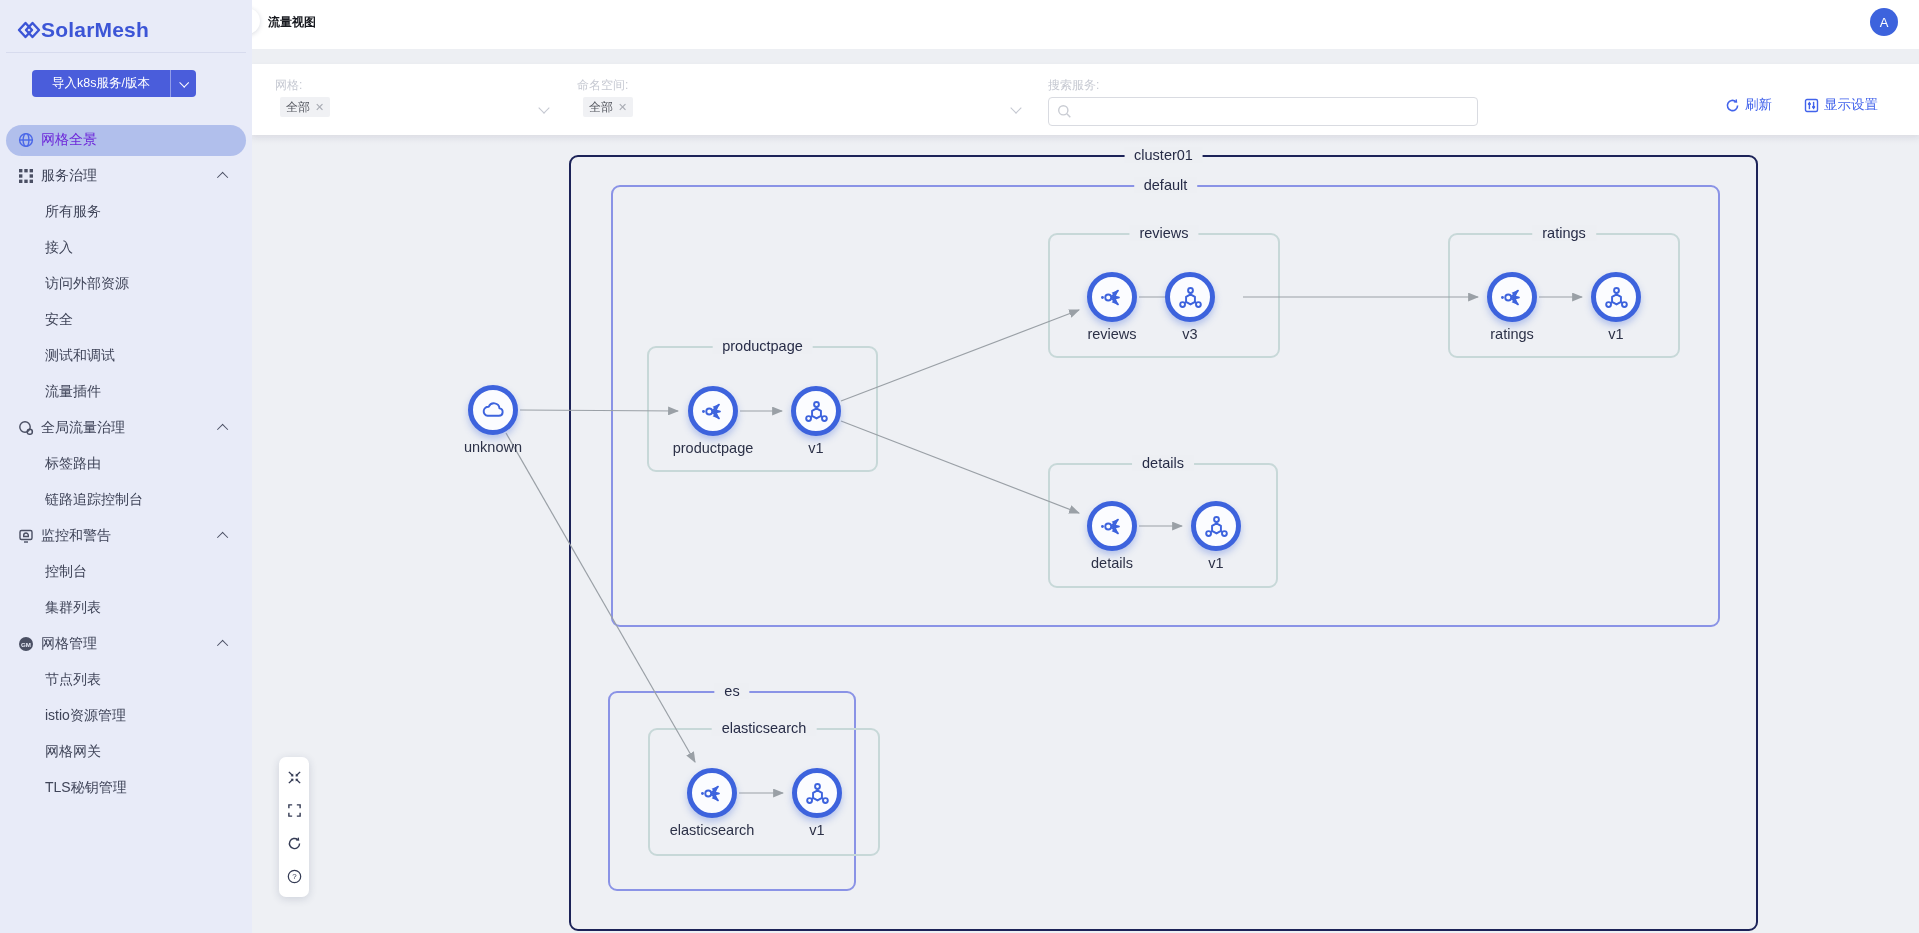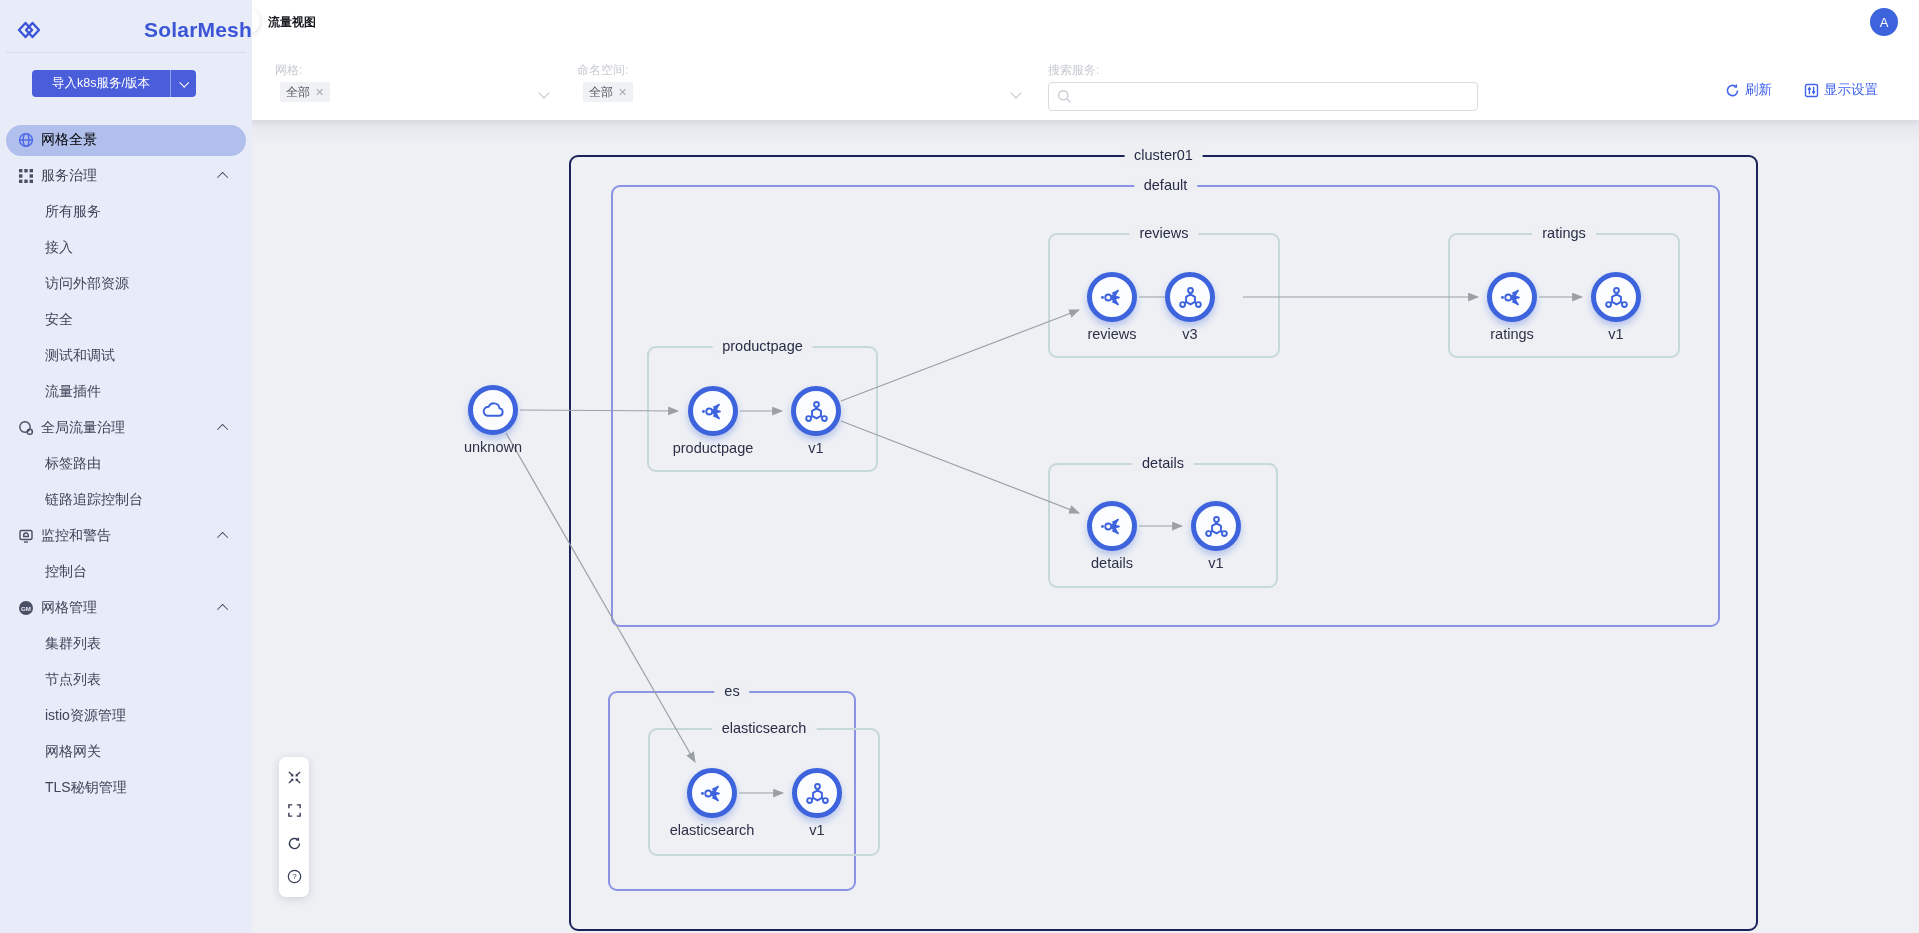--- a/index.html
+++ b/index.html
@@ -2,56 +2,56 @@
 <html><head>
 <meta charset="utf-8">
 <style>
   * { margin:0; padding:0; box-sizing:border-box; }
   html,body { width:1919px; height:933px; overflow:hidden;
     font-family:"Liberation Sans","DejaVu Sans",sans-serif; background:#edeff3; }
 
   
   .sidebar { position:absolute; left:0; top:0; width:252px; height:933px;
     background:#e8ebf8; z-index:5; }
-  .logo-row { display:flex; align-items:center; padding:14px 0 0 17px; height:46px;justify-content:space-between; }
+  .logo-row { display:flex; align-items:center; padding:14px 0 0 17px; height:46px; }
   .logo-text { font-size:21px; font-weight:bold; color:#3c55d6; letter-spacing:.2px; }
   .side-divider { height:1px; background:#d7dbee; margin:6px 6px 0 6px; }
   .import-wrap { position:absolute; left:32px; top:70px; width:164px; height:27px;
     display:flex; background:#4a5ddb; border-radius:4px; overflow:hidden; }
   .import-main { flex:1; color:#fff; font-size:12.5px; border:none; background:transparent;
     cursor:pointer; font-family:inherit; }
   .import-caret { width:26px; border:none; background:transparent; border-left:1px solid rgba(255,255,255,.4);
     display:flex; align-items:center; justify-content:center; cursor:pointer; }
   .nav { position:absolute; top:122px; left:0; right:0; }
   .nav-item { position:relative; height:36px; display:flex; align-items:center; cursor:pointer;
     color:#3f4458; font-size:14px; }
   .nav-item .ico { position:absolute; left:18px; width:16px; height:16px; display:flex; }
   .nav-item .lbl { position:absolute; left:41px; white-space:nowrap; }
   .nav-item.child .lbl { left:45px; }
   .nav-item.active { }
   .active-pill { position:absolute; left:6px; right:6px; top:2.5px; bottom:2.5px;
     background:#b1bfec; border-radius:16px; }
-  .nav-item.active .lbl, .nav-item.active .ico { color:#000000; z-index:1; }
+  .nav-item.active .lbl, .nav-item.active .ico { color:#6d28d9; z-index:1; }
   .chev-up { position:absolute; right:24px; width:8px; height:8px;
     border-left:1.6px solid #4a4f63; border-top:1.6px solid #4a4f63; transform:rotate(45deg) translateY(2px); }
 
   
   .header { position:absolute; left:252px; top:0; width:1667px; height:49px; background:#fff; z-index:4; }
   .collapse-btn { position:absolute; left:-18px; top:8px; width:26px; height:26px; border-radius:50%;
     background:#fff; border:none; box-shadow:0 1px 5px rgba(40,50,90,.18); cursor:pointer;
     display:flex; align-items:center; justify-content:center; }
   .chev-left { width:7px; height:7px; border-left:1.8px solid #9aa0ab; border-bottom:1.8px solid #9aa0ab;
     transform:rotate(45deg); margin-left:3px; }
   .page-title { position:absolute; left:16px; top:14px; font-size:12px; font-weight:bold; color:#17191f; }
   .avatar { position:absolute; right:21px; top:8px; width:28px; height:28px; border-radius:50%;
     background:#3d63dd; color:#fff; font-size:13px; display:flex; align-items:center; justify-content:center;
     cursor:pointer; }
 
   
-  .filterbar { position:absolute; left:252px; top:49px; width:1667px; height:71px; background:#fff;
+  .filterbar { position:absolute; left:252px; top:64px; width:1667px; height:71px; background:#fff;
     box-shadow:0 3px 6px rgba(35,40,80,.08); z-index:3; }
   .f-label { position:absolute; top:13px; font-size:12px; color:#c6c9d2; }
   .f-tag { position:absolute; top:33px; height:20px; display:inline-flex; align-items:center; gap:5px;
     background:#f0f1f4; border-radius:2px; padding:0 6px; font-size:12px; color:#53565e; }
   .f-tag .x { color:#a8abb3; font-size:11px; cursor:pointer; }
   .chev-down { width:8px; height:8px; border-right:1.5px solid #c4c7d0; border-bottom:1.5px solid #c4c7d0;
     transform:rotate(45deg); }
   .search-box { position:absolute; left:796px; top:33px; width:430px; height:29px; background:#fff;
     border:1px solid #d9dbe1; border-radius:4px; display:flex; align-items:center; padding:0 8px; gap:6px; }
   .search-box input { border:none; outline:none; flex:1; font-size:13px; font-family:inherit; color:#333; background:transparent; }
@@ -189,33 +189,33 @@
             <line x1="6" y1="14" x2="10" y2="14"></line>
           </svg>
       </span>
       <span class="lbl">监控和警告</span>
       <span class="chev-up"></span>
     </div>
     <div class="nav-item child">
         <span class="lbl">控制台</span>
       </div>
 
+    <div class="nav-item child">
+        <span class="lbl">集群列表</span>
+      </div>
     <div class="nav-item">
       <span class="ico">
         <svg width="16" height="16" viewBox="0 0 16 16">
             <circle cx="8" cy="8" r="7" fill="#4a4f63"></circle>
             <text x="8" y="10.6" font-size="6.2" fill="#e8ebf8" text-anchor="middle" font-family="Liberation Sans, sans-serif" font-weight="bold">GM</text>
           </svg>
       </span>
       <span class="lbl">网格管理</span>
       <span class="chev-up"></span>
     </div>
-    <div class="nav-item child">
-        <span class="lbl">集群列表</span>
-      </div>
     <div class="nav-item child">
         <span class="lbl">节点列表</span>
       </div>
     <div class="nav-item child">
         <span class="lbl">istio资源管理</span>
       </div>
     <div class="nav-item child">
         <span class="lbl">网格网关</span>
       </div>
     <div class="nav-item child">

